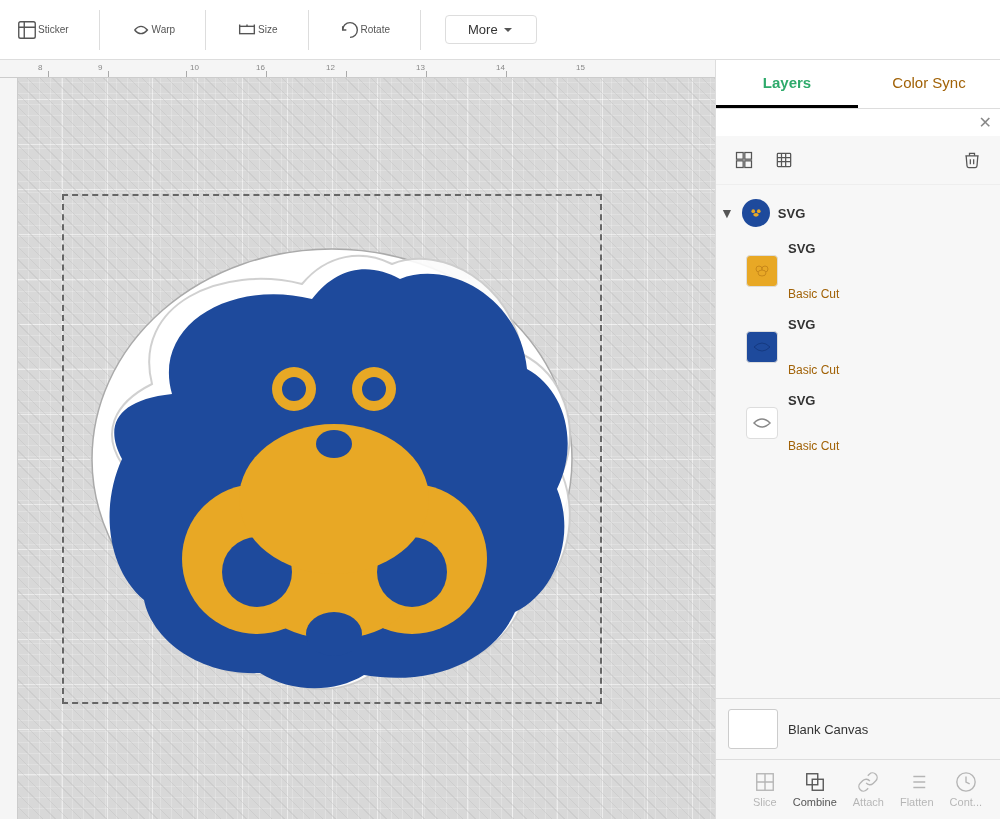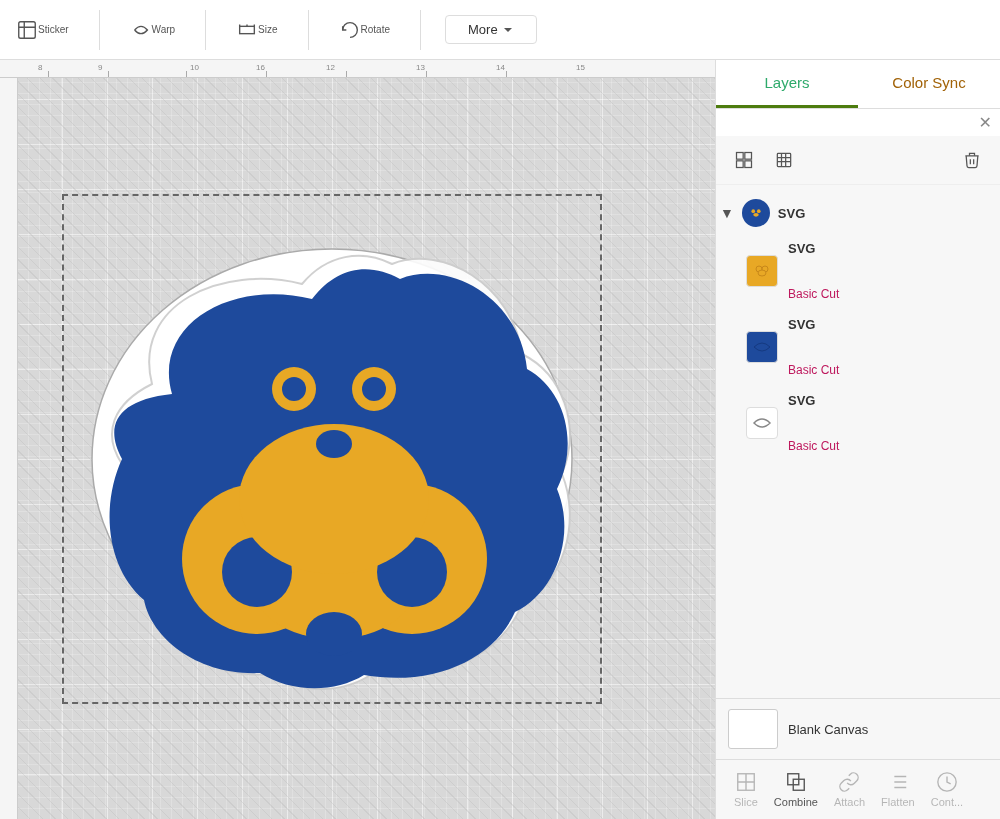--- a/index.html
+++ b/index.html
@@ -153,21 +153,22 @@
       padding: 14px 10px;
       text-align: center;
       cursor: pointer;
       font-size: 15px;
       font-weight: 500;
       color: #a16207;
       border-bottom: 3px solid transparent;
     }
     .panel-tab.active {
       color: #2eaa6b;
-      border-bottom: 3px solid #4d7c0f;
+      border-bottom: 3px solid #000000;
+      font-weight: bold;
     }
     .tab-close {
       display: flex;
       align-items: center;
       justify-content: flex-end;
       padding: 4px 8px;
       background: #fff;
     }
 
     
@@ -231,21 +232,21 @@
       display: flex;
       flex-direction: column;
     }
     .layer-name {
       font-size: 13px;
       font-weight: 600;
       color: #333;
     }
     .layer-type {
       font-size: 12px;
-      color: #be185d;
+      color: #a16207;
       margin-top: 31px;
     }
 
     
     .blank-canvas-section {
       padding: 10px 12px;
       border-top: 1px solid #ddd;
       display: flex;
       align-items: center;
       gap: 10px;
@@ -264,21 +265,21 @@
       color: #333;
     }
 
     
     .bottom-toolbar {
       height: 60px;
       background: #f7f7f7;
       border-top: 1px solid #ddd;
       display: flex;
       align-items: center;
-      justify-content: flex-start;
+      justify-content: flex-end;
       padding: 0 10px;
     }
     .bottom-btn {
       display: flex;
       flex-direction: column;
       align-items: center;
       gap: 3px;
       cursor: pointer;
       padding: 4px 8px;
       border-radius: 4px;

